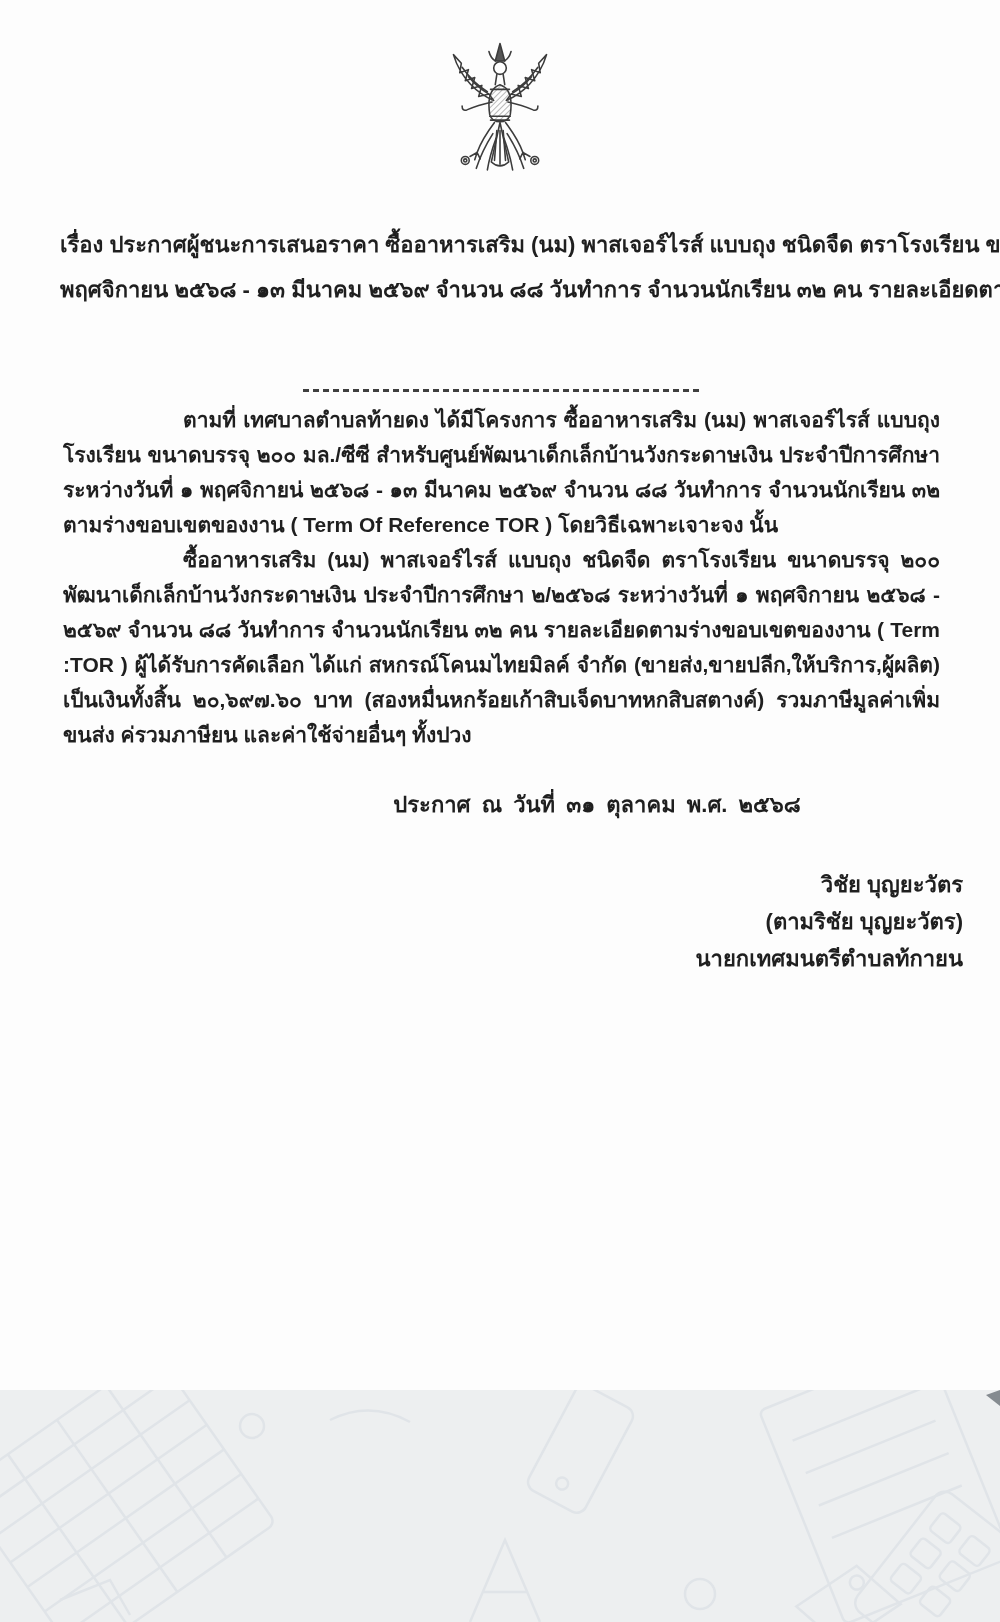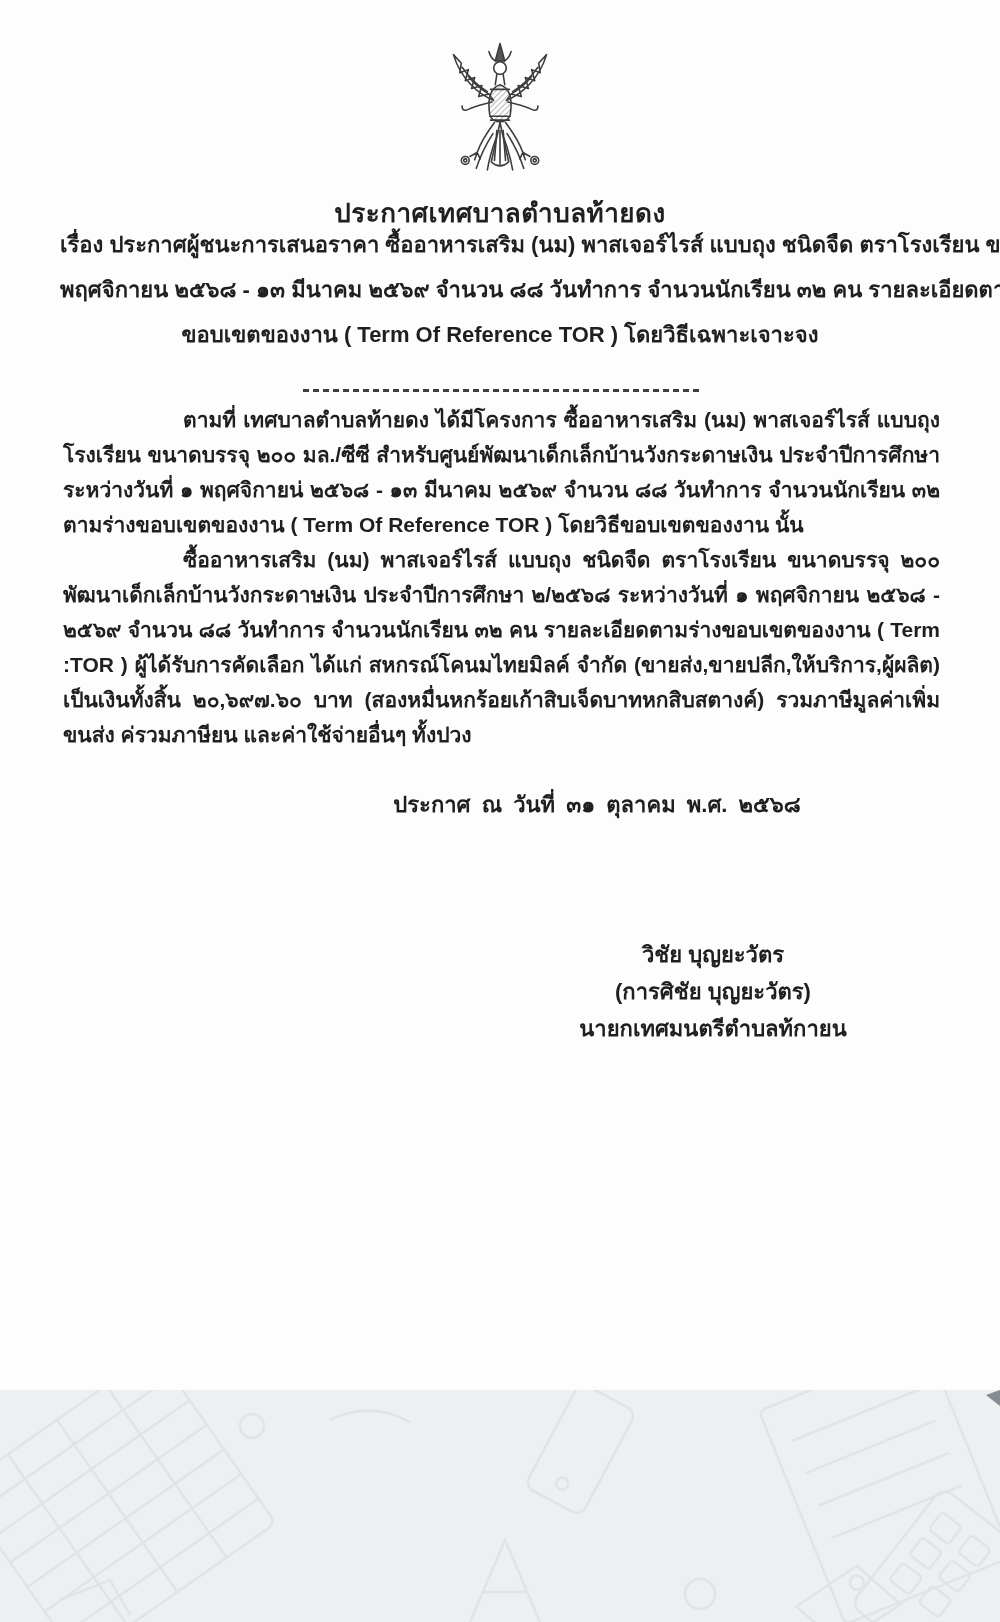--- a/index.html
+++ b/index.html
@@ -30,21 +30,21 @@
     font-size:21px;font-weight:bold;
     text-align:justify;text-align-last:justify;
   }
   .bline.indent{text-indent:120px;}
   .bline.parend{text-align-last:left;}
   .date-line{
     position:absolute;top:787px;left:0;width:1000px;text-align:center;
     transform:translateX(97px);
     font-size:22px;font-weight:bold;word-spacing:5px;white-space:nowrap;
   }
-  .signature{position:absolute;top:936px;left:463px;width:500px;text-align:center;}
+  .signature{position:absolute;top:866px;left:463px;width:500px;text-align:right;}
   .signature div{height:37px;line-height:37px;font-size:22px;font-weight:bold;white-space:nowrap;}
   .footer{
     position:absolute;left:0;top:1390px;width:1000px;height:232px;
     background:var(--footer-bg,#edeff0);overflow:hidden;
   }
   .doodles{position:absolute;left:0;top:0;}
 </style>
 </head>
 <body>
 
@@ -84,48 +84,46 @@
         <circle cx="144" cy="150" r="2" fill="none"></circle>
       <path d="M100,102 L89,152 Q100,162 111,152 Z"></path>
       <path d="M96,112 L93,150 M100,112 L100,155 M104,112 L107,150" fill="none"></path>
       <path d="M91,116 Q77,138 70,160" fill="none"></path>
       <path d="M109,116 Q123,138 130,160" fill="none"></path>
       <path d="M95,122 Q87,144 84,162" fill="none"></path>
       <path d="M105,122 Q113,144 116,162" fill="none"></path>
     </g>
   </svg>
 
-  <h1 class="title">ประกาศเทศบาลตำบลท้ายดง</h1>
 
   <div class="subject">
     <div class="sline">เรื่อง ประกาศผู้ชนะการเสนอราคา ซื้ออาหารเสริม (นม) พาสเจอร์ไรส์ แบบถุง ชนิดจืด ตราโรงเรียน ขนาดบรรจุ</div>
     <div class="sline">พฤศจิกายน ๒๕๖๘ - ๑๓ มีนาคม ๒๕๖๙ จำนวน ๘๘ วันทำการ จำนวนนักเรียน ๓๒ คน รายละเอียดตามร่าง</div>
-    <div class="sline">ขอบเขตของงาน ( Term Of Reference TOR ) โดยวิธีเฉพาะเจาะจง</div>
   </div>
 
   <div class="separator"></div>
 
   <div class="bodytext">
     <div class="bline indent">ตามที่ เทศบาลตำบลท้ายดง ได้มีโครงการ ซื้ออาหารเสริม (นม) พาสเจอร์ไรส์ แบบถุง ชนิดจืด ตรา</div>
     <div class="bline">โรงเรียน ขนาดบรรจุ ๒๐๐ มล./ซีซี สำหรับศูนย์พัฒนาเด็กเล็กบ้านวังกระดาษเงิน ประจำปีการศึกษา ๒/๒๕๖๘</div>
     <div class="bline">ระหว่างวันที่ ๑ พฤศจิกายน่ ๒๕๖๘ - ๑๓ มีนาคม ๒๕๖๙ จำนวน ๘๘ วันทำการ จำนวนนักเรียน ๓๒ คน รายละเอียด</div>
-    <div class="bline parend">ตามร่างขอบเขตของงาน ( Term Of Reference TOR ) โดยวิธีขอบเขตของงาน นั้น</div>
+    <div class="bline parend">ตามร่างขอบเขตของงาน ( Term Of Reference TOR ) โดยวิธีเฉพาะเจาะจง นั้น</div>
     <div class="bline indent">ซื้ออาหารเสริม (นม) พาสเจอร์ไรส์ แบบถุง ชนิดจืด ตราโรงเรียน ขนาดบรรจุ ๒๐๐ มล./ซีซี สำหรับศูนย์</div>
     <div class="bline">พัฒนาเด็กเล็กบ้านวังกระดาษเงิน ประจำปีการศึกษา ๒/๒๕๖๘ ระหว่างวันที่ ๑ พฤศจิกายน ๒๕๖๘ - ๑๓ มีนาคม</div>
     <div class="bline">๒๕๖๙ จำนวน ๘๘ วันทำการ จำนวนนักเรียน ๓๒ คน รายละเอียดตามร่างขอบเขตของงาน ( Term Of Reference</div>
     <div class="bline">:TOR ) ผู้ได้รับการคัดเลือก ได้แก่ สหกรณ์โคนมไทยมิลค์ จำกัด (ขายส่ง,ขายปลีก,ให้บริการ,ผู้ผลิต) โดยเสนอราคา</div>
     <div class="bline">เป็นเงินทั้งสิ้น ๒๐,๖๙๗.๖๐ บาท (สองหมื่นหกร้อยเก้าสิบเจ็ดบาทหกสิบสตางค์) รวมภาษีมูลค่าเพิ่มและภาษีอื่น ค่า</div>
     <div class="bline parend">ขนส่ง ค่รวมภาษียน และค่าใช้จ่ายอื่นๆ ทั้งปวง</div>
   </div>
 
   <div class="date-line">ประกาศ ณ วันที่ ๓๑ ตุลาคม พ.ศ. ๒๕๖๘</div>
 
   <div class="signature">
     <div>วิชัย บุญยะวัตร</div>
-    <div>(การศิชัย บุญยะวัตร)</div>
+    <div>(ตามริชัย บุญยะวัตร)</div>
     <div>นายกเทศมนตรีตำบลท้กายน</div>
   </div>
 
   <div class="footer">
     <svg class="doodles" width="1000" height="232" viewBox="0 0 1000 232">
       <g stroke="#e0e4e8" stroke-width="2.5" fill="none">
         <g transform="rotate(-35 120 120)">
           <rect x="0" y="10" width="240" height="210" rx="8"></rect>
           <path d="M60,10 L60,220 M120,10 L120,220 M180,10 L180,220"></path>
           <path d="M0,40 L240,40 M0,70 L240,70 M0,100 L240,100 M0,130 L240,130 M0,160 L240,160 M0,190 L240,190"></path>

